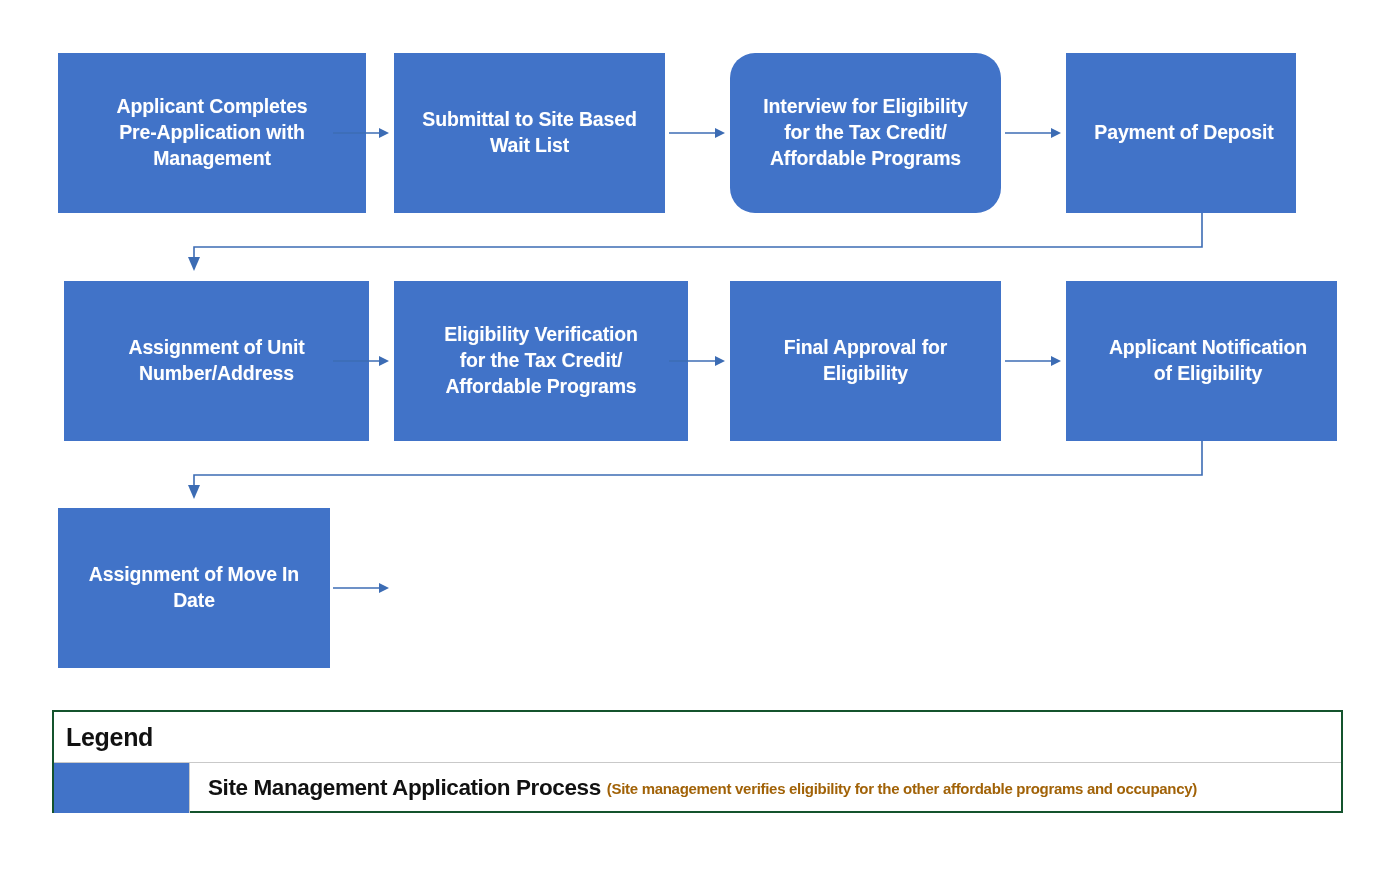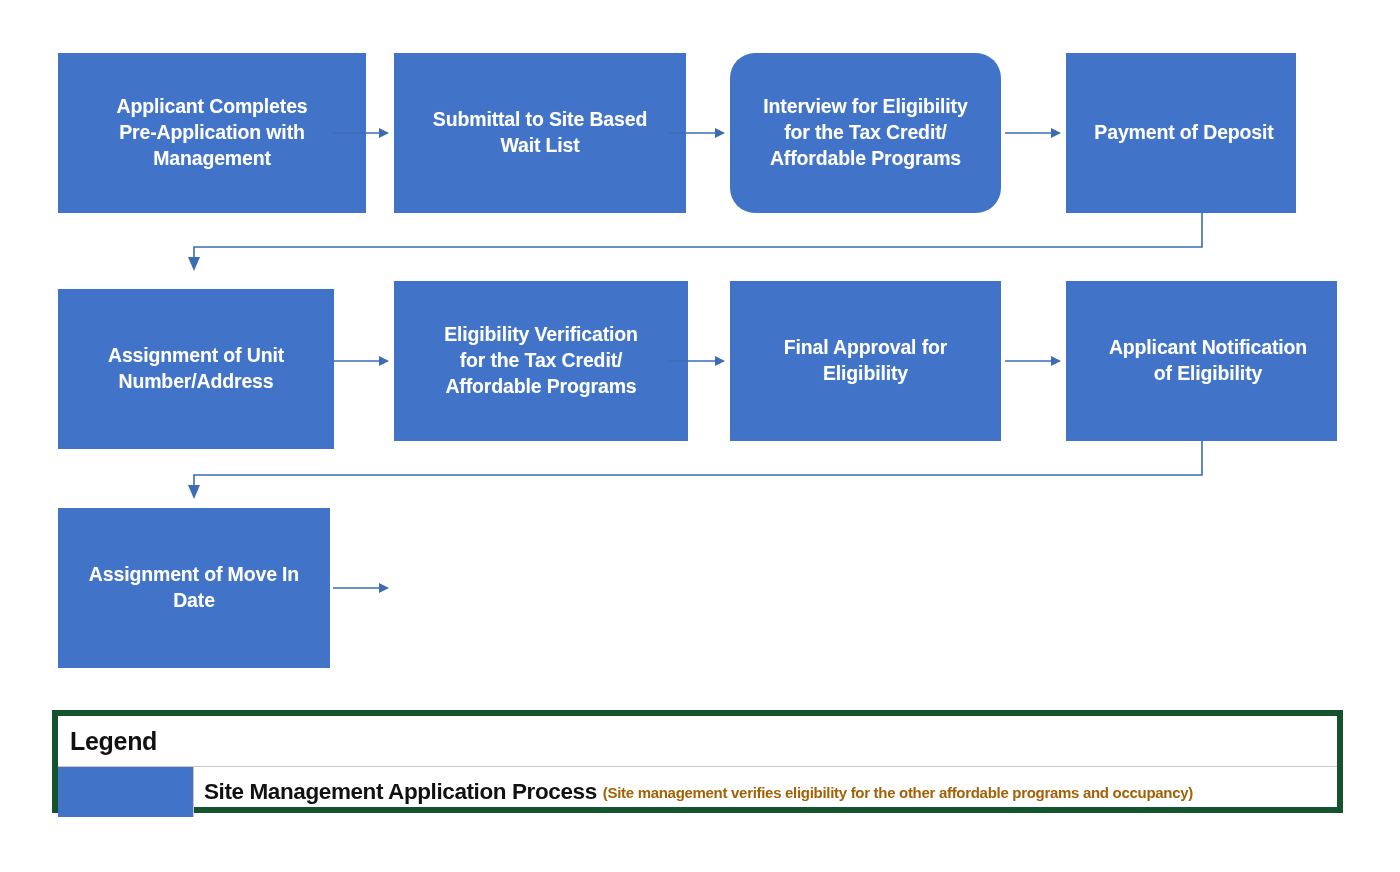--- a/index.html
+++ b/index.html
@@ -50,21 +50,21 @@
   .connector {
     position: absolute;
     display: block;
   }
   .connector svg { display: block; }
 
   
   .legend {
     position: absolute;
     box-sizing: border-box;
-    border: 6px solid #14532d;
+    border: 2px solid #14532d;
     background: #ffffff;
   }
   .legend-header-row {
     box-sizing: border-box;
     height: 51px;
     border-bottom: 1px solid #c9c9c9;
     display: flex;
     align-items: center;
   }
   .legend-title {
@@ -90,21 +90,21 @@
   }
   .legend-swatch {
     width: 100%;
     background: #4173c8;
   }
   .legend-text-cell {
     box-sizing: border-box;
     flex: 1 1 auto;
     display: flex;
     align-items: center;
-    padding-left: 10px;
+    padding-left: 18px;
     border-left: 1px solid #c9c9c9;
     white-space: nowrap;
     overflow: hidden;
   }
   .legend-label {
     font-size: 22.5px;
     font-weight: bold;
     color: #111111;
     letter-spacing: -0.4px;
   }
@@ -125,21 +125,21 @@
 Pre-Application with
 Management</div>
 
   <div class="arrow-h" style="left:333px; top:126px; width:58px;">
     <svg width="58" height="14" viewBox="0 0 58 14">
       <line x1="0" y1="7" x2="46" y2="7" stroke="#3c6cb4" stroke-width="1.6"></line>
       <path d="M46 2 L56 7 L46 12 Z" fill="#3c6cb4"></path>
     </svg>
   </div>
 
-  <div class="node" style="left:394px; top:53px; width:292px; height:160px;">Submittal to Site Based
+  <div class="node" style="left:394px; top:53px; width:271px; height:160px;">Submittal to Site Based
 Wait List</div>
 
   <div class="arrow-h" style="left:669px; top:126px; width:58px;">
     <svg width="58" height="14" viewBox="0 0 58 14">
       <line x1="0" y1="7" x2="46" y2="7" stroke="#3c6cb4" stroke-width="1.6"></line>
       <path d="M46 2 L56 7 L46 12 Z" fill="#3c6cb4"></path>
     </svg>
   </div>
 
   <div class="node" style="left:730px; top:53px; width:271px; height:160px;border-radius:25px;">Interview for Eligibility
@@ -155,21 +155,21 @@
 
   <div class="node" style="left:1066px; top:53px; width:230px; height:160px;padding-left:16px;">Payment of Deposit</div>
 
   <div class="connector" style="left:185px; top:211px; width:1026px; height:64px;">
     <svg width="1026" height="64" viewBox="0 0 1026 64">
       <path d="M1017 2 L1017 36 L9 36 L9 48" fill="none" stroke="#3c6cb4" stroke-width="1.6"></path>
       <path d="M3 46 L9 60 L15 46 Z" fill="#3c6cb4"></path>
     </svg>
   </div>
 
-  <div class="node" style="left:58px; top:281px; width:276px; height:160px;margin-top:8px;">Assignment of Unit
+  <div class="node" style="left:64px; top:281px; width:305px; height:160px;">Assignment of Unit
 Number/Address</div>
 
   <div class="arrow-h" style="left:333px; top:354px; width:58px;">
     <svg width="58" height="14" viewBox="0 0 58 14">
       <line x1="0" y1="7" x2="46" y2="7" stroke="#3c6cb4" stroke-width="1.6"></line>
       <path d="M46 2 L56 7 L46 12 Z" fill="#3c6cb4"></path>
     </svg>
   </div>
 
   <div class="node" style="left:394px; top:281px; width:294px; height:160px;">Eligibility Verification

